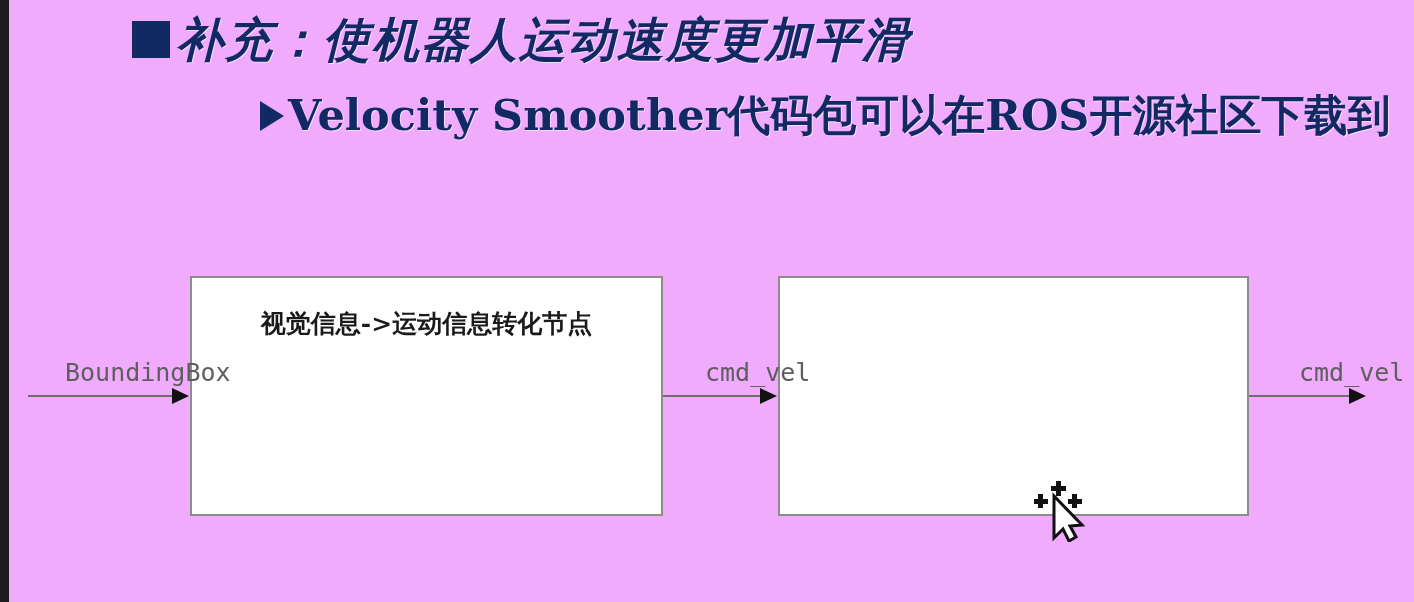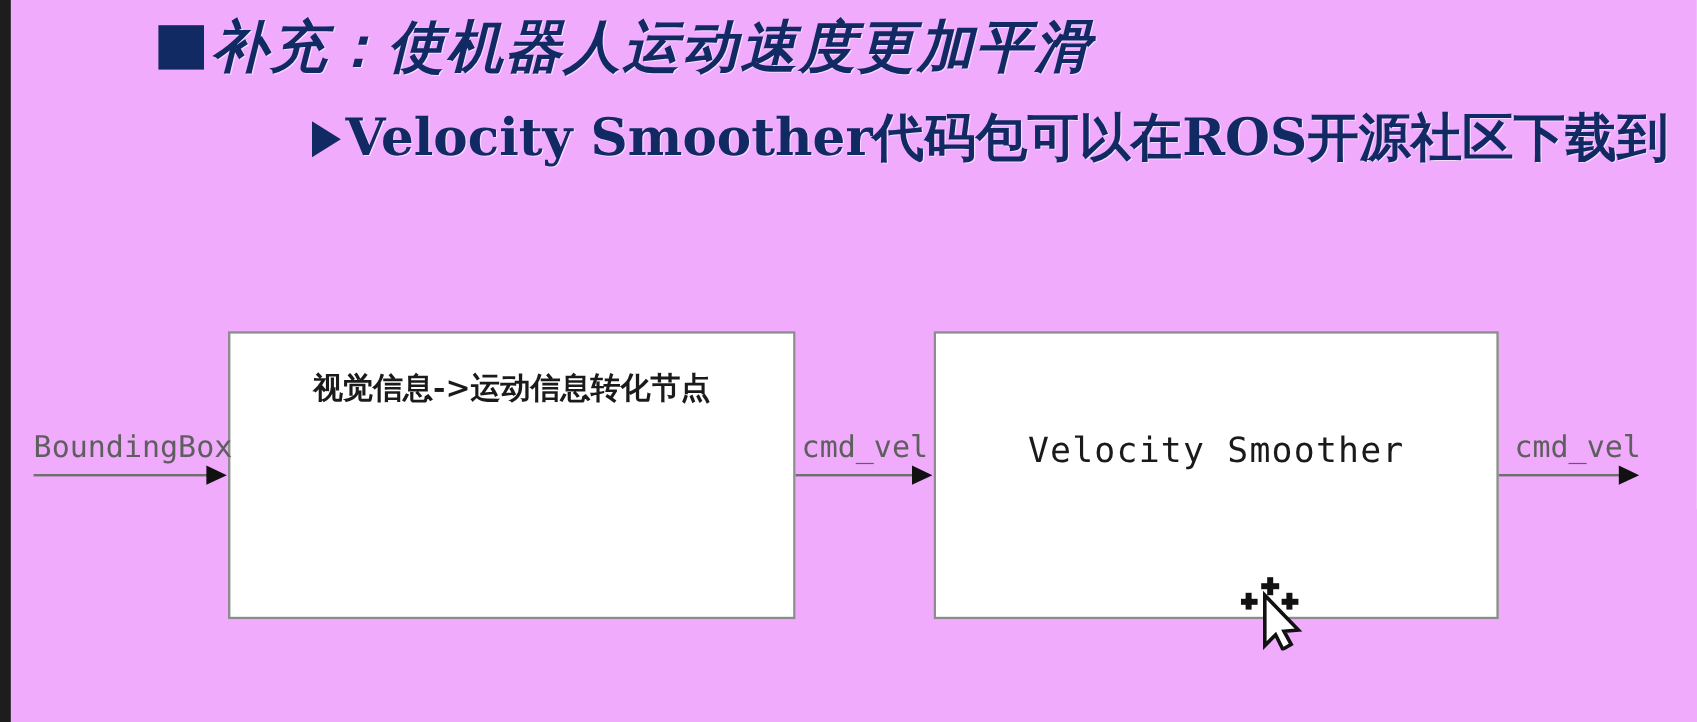--- a/index.html
+++ b/index.html
@@ -152,20 +152,21 @@
     border-bottom: 8px solid transparent;
     border-left: 17px solid #111111;
   }
   .arrow-label {
     position: absolute;
     font-family: "DejaVu Sans Mono", "Liberation Mono", monospace;
     font-size: 25px;
     color: #5e5e5e;
     white-space: nowrap;
     letter-spacing: 0px;
+    margin-left: 37px;
   }
 
   #arrow-in    { left: 28px;   top: 386px; width: 162px; }
   #arrow-in    .shaft { width: 145px; }
   #arrow-in    .head  { left: 144px; }
   #label-in    { left: 28px;  top: 358px; }
 
   #arrow-mid   { left: 663px;  top: 386px; width: 115px; }
   #arrow-mid   .shaft { width: 98px; }
   #arrow-mid   .head  { left: 97px; }
@@ -204,21 +205,20 @@
   </div>
 
   <div class="node-box" id="box-left">
     <div class="node-inner">
       <div class="node-title">视觉信息-&gt;运动信息转化节点</div>
     </div>
   </div>
 
   <div class="node-box" id="box-right">
     <div class="node-inner">
-      <div class="node-body-mono">Velocity Smoother</div>
     </div>
   </div>
 
   <div class="arrow" id="arrow-in">
     <div class="shaft"></div>
     <div class="head"></div>
   </div>
   <div class="arrow-label" id="label-in">BoundingBox</div>
 
   <div class="arrow" id="arrow-mid">

